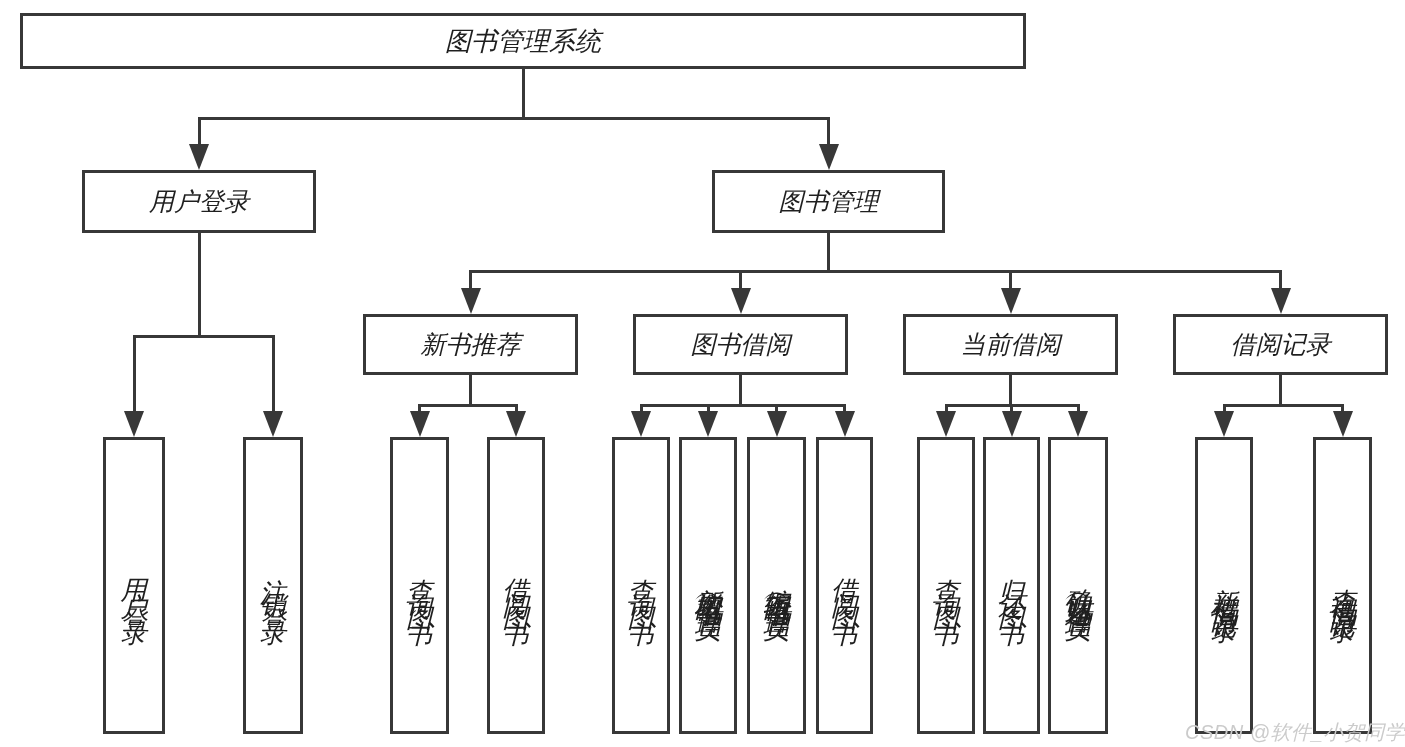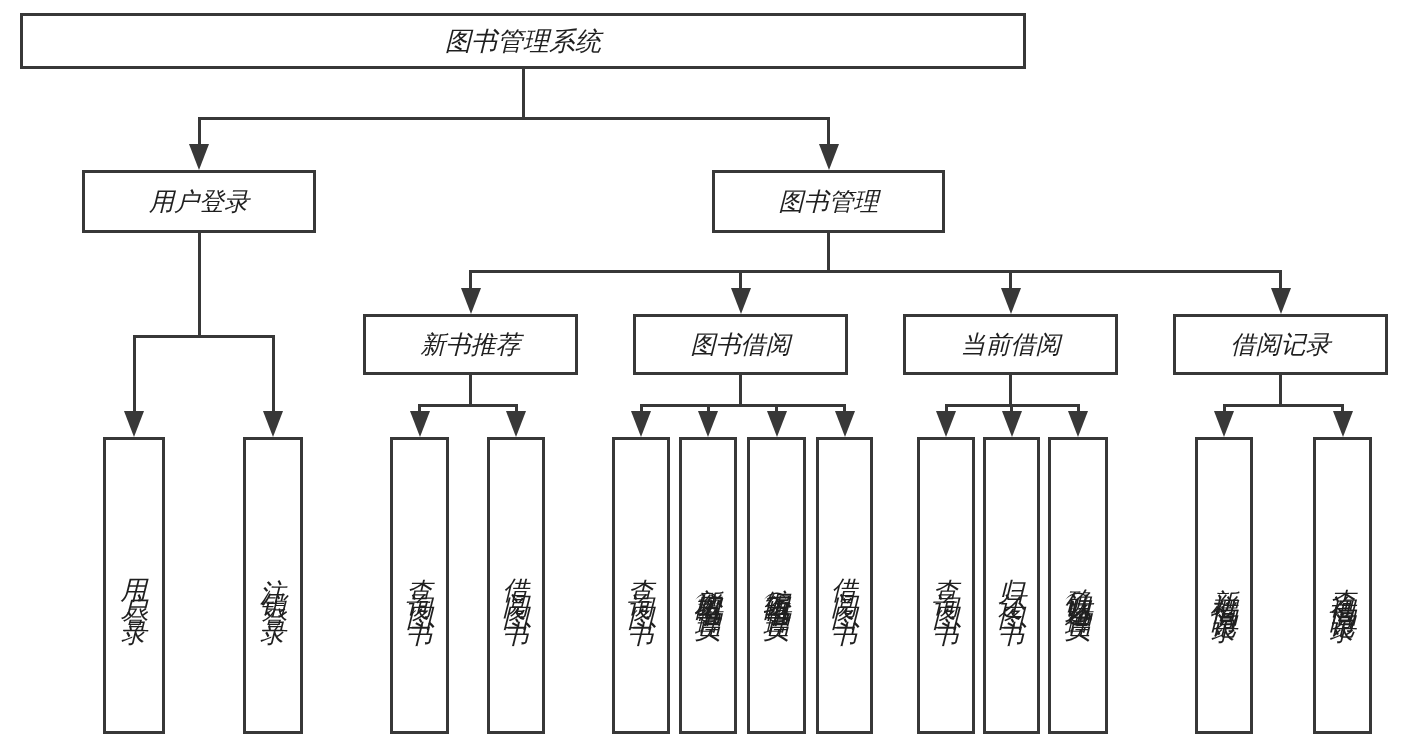--- a/index.html
+++ b/index.html
@@ -152,14 +152,15 @@
     <span class="vtext ls-tight">确认归还（管理员）</span>
   </div>
 
   <div class="vnode" style="left:1195px;width:58px">
     <span class="vtext ls-mid">新增借阅记录</span>
   </div>
   <div class="vnode" style="left:1313px;width:59px">
     <span class="vtext ls-mid">查询借阅记录</span>
   </div>
 
+  <div class="watermark">CSDN @软件_小贺同学</div>
 
 </div>
 
 </body></html>

